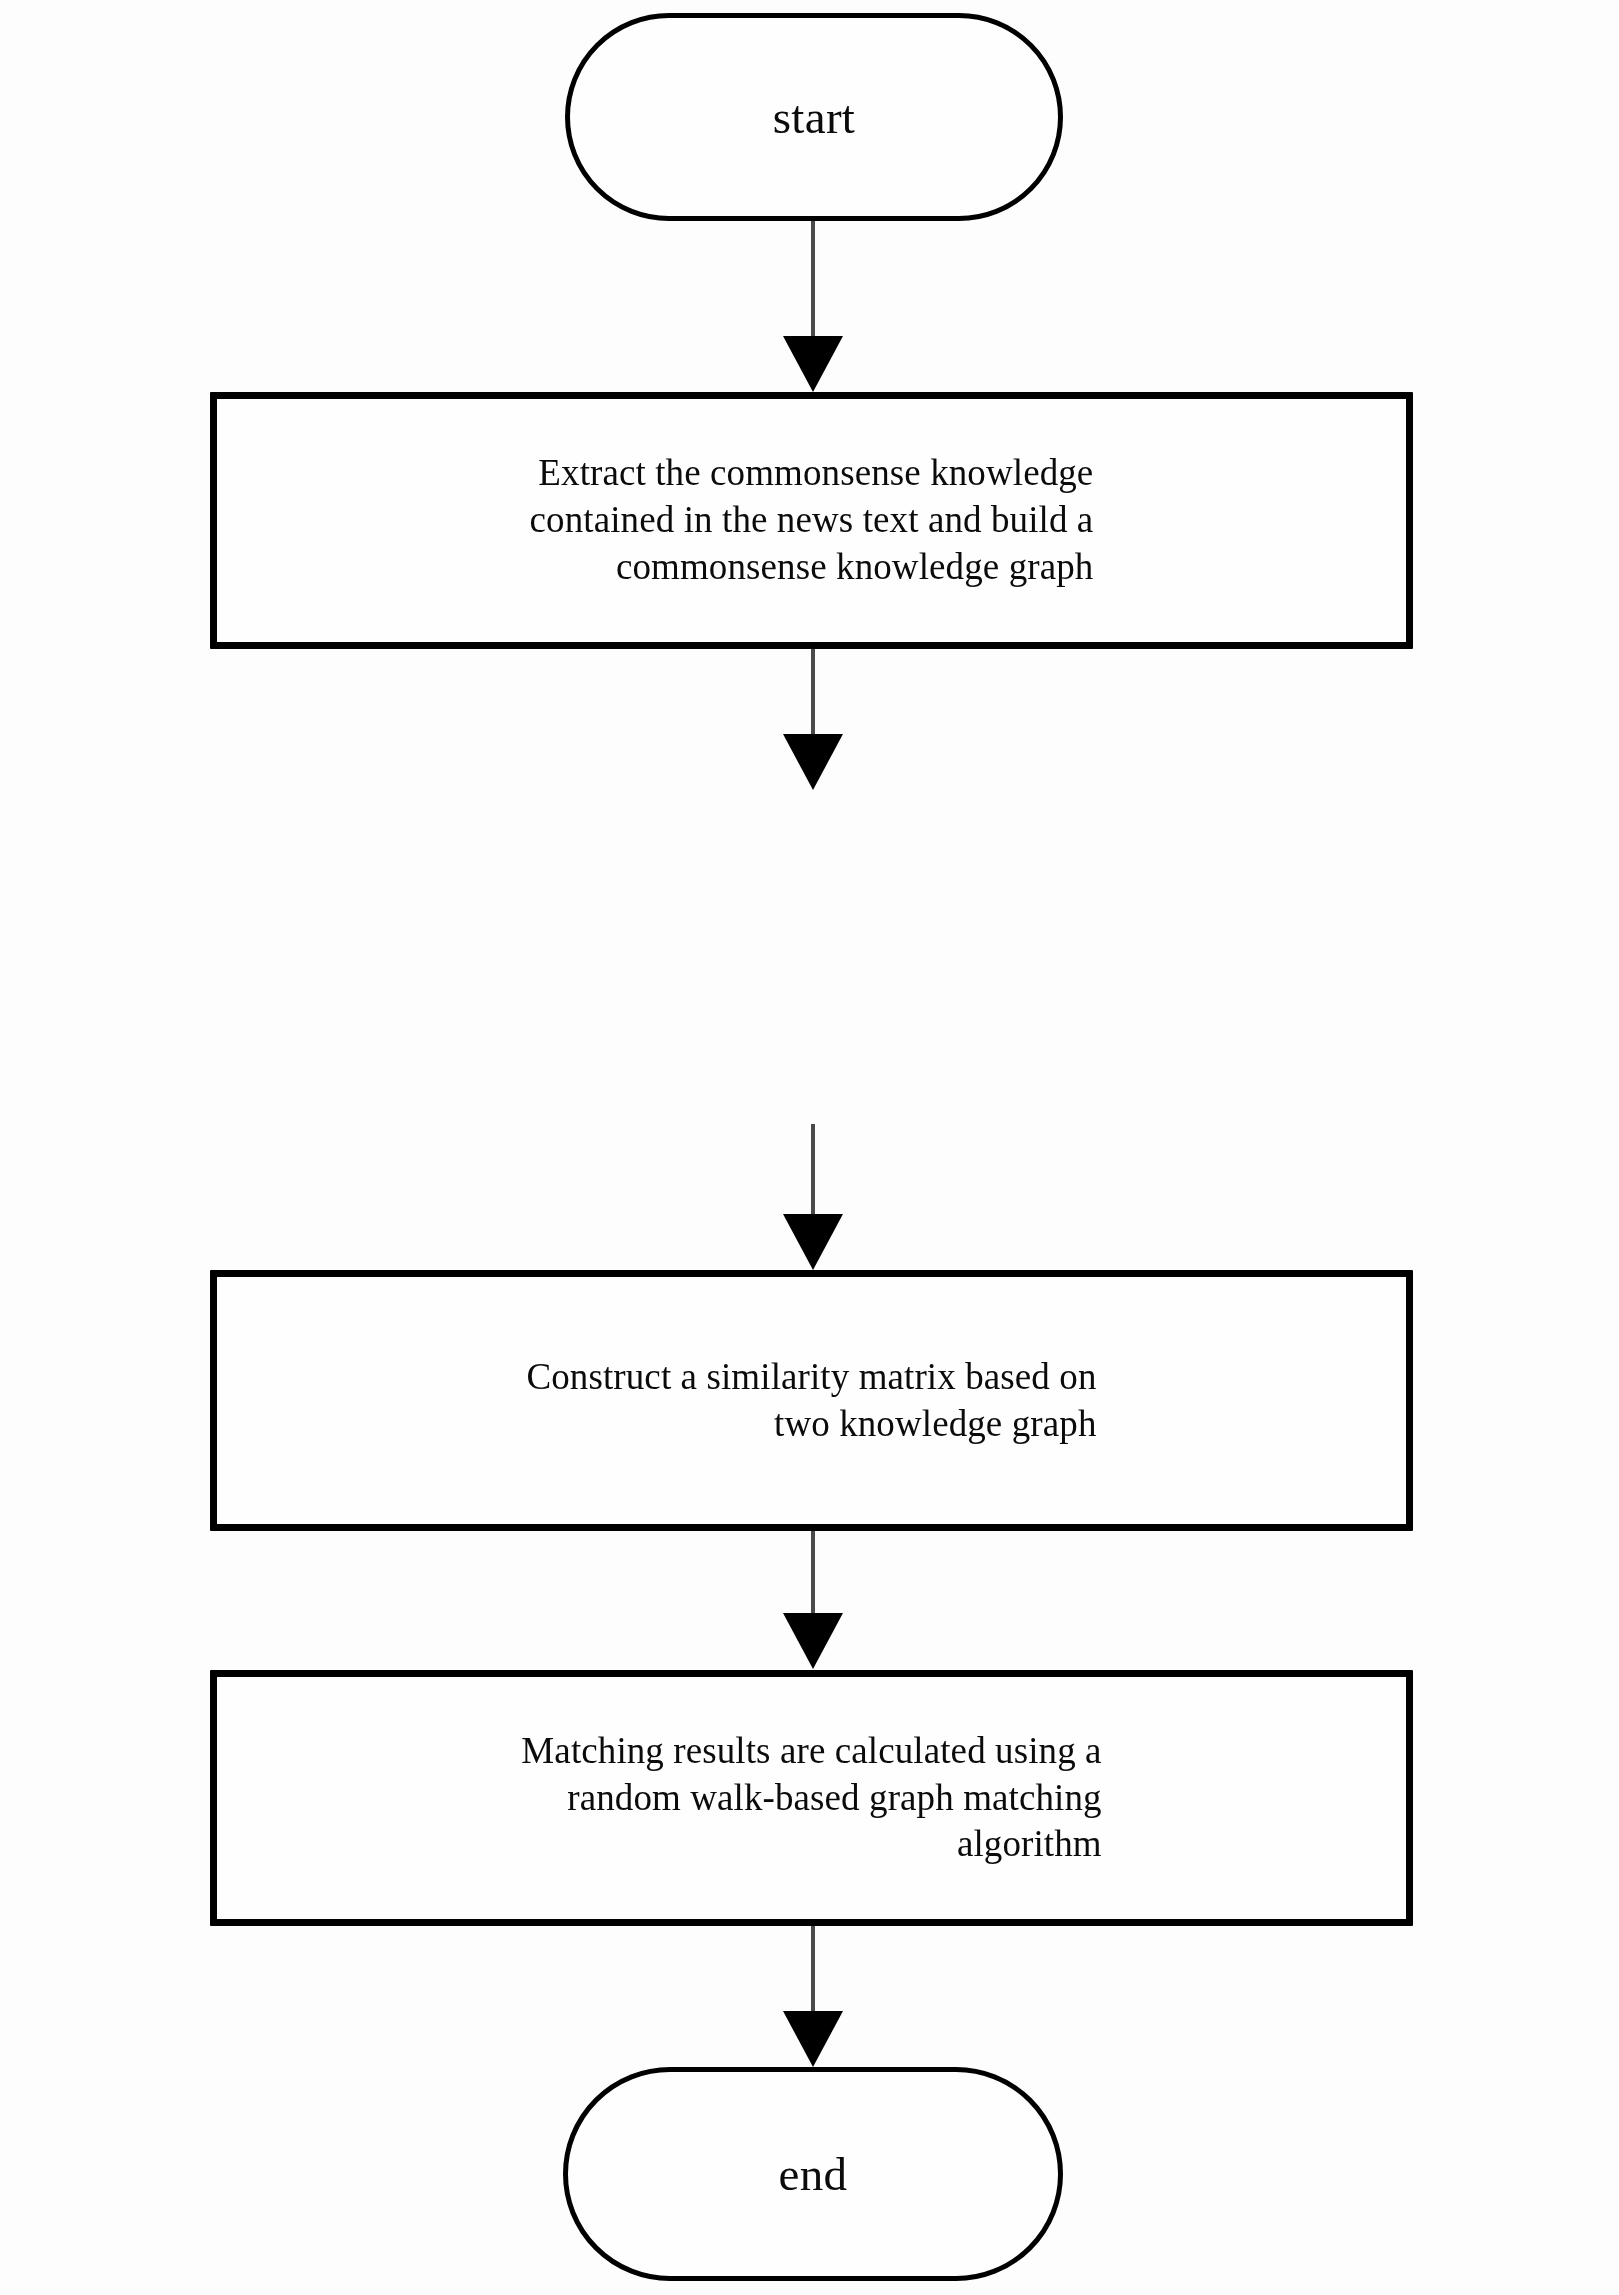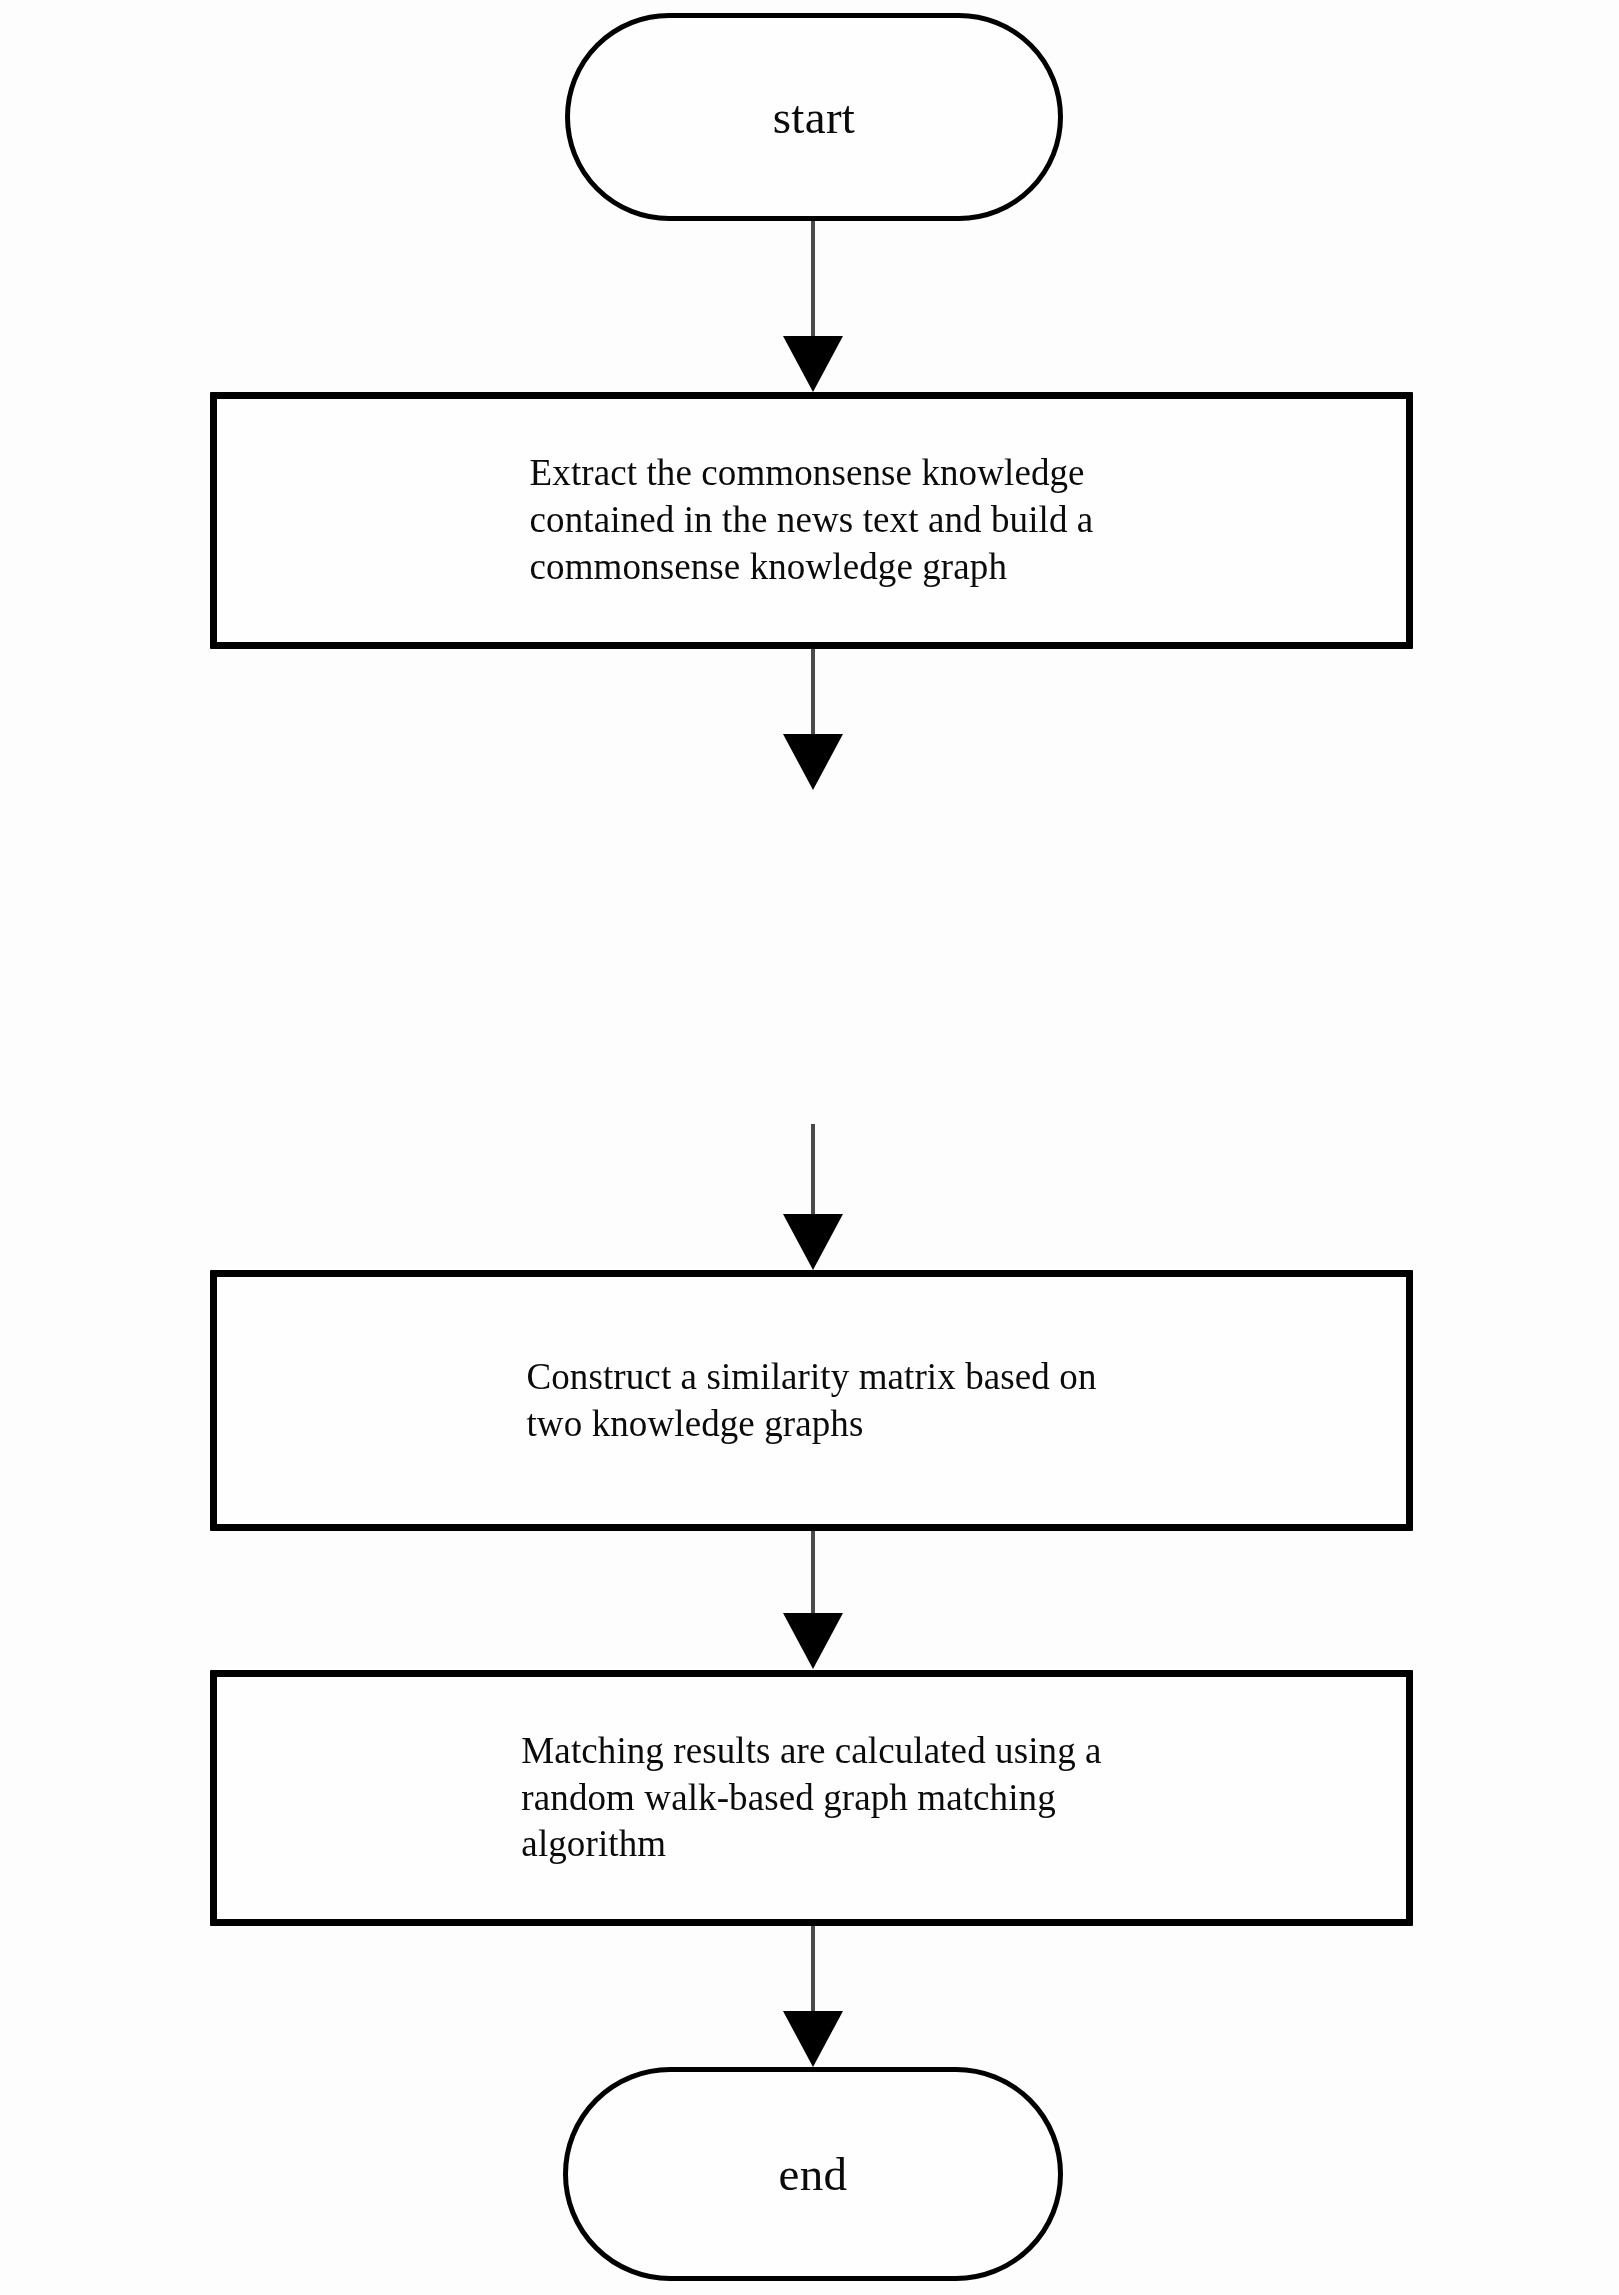--- a/index.html
+++ b/index.html
@@ -26,21 +26,21 @@
   }
 
   
   .node {
     position: absolute;
     box-sizing: border-box;
     background: #fefefe;
     display: flex;
     align-items: center;
     justify-content: center;
-    text-align: left;
+    text-align: right;
   }
 
   .node .node-text {
     display: block;
     color: #0b0b0b;
     font-family: "Liberation Serif", "DejaVu Serif", serif;
     white-space: pre-line;
   }
 
   
@@ -138,21 +138,21 @@
   </div>
 
 
   <div class="connector" id="conn-3">
     <div class="shaft"></div>
     <div class="head"></div>
   </div>
 
   <div class="node process" id="node-matrix">
     <span class="node-text">Construct a similarity matrix based on
-two knowledge graphs</span>
+two knowledge graph</span>
   </div>
 
   <div class="connector" id="conn-4">
     <div class="shaft"></div>
     <div class="head"></div>
   </div>
 
   <div class="node process" id="node-matching">
     <span class="node-text">Matching results are calculated using a
 random walk-based graph matching

